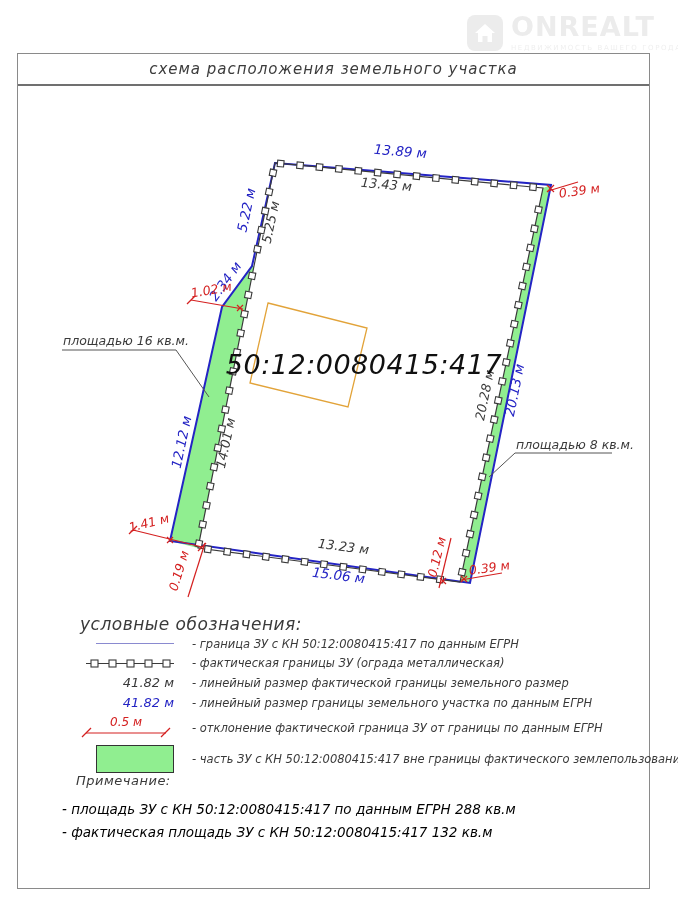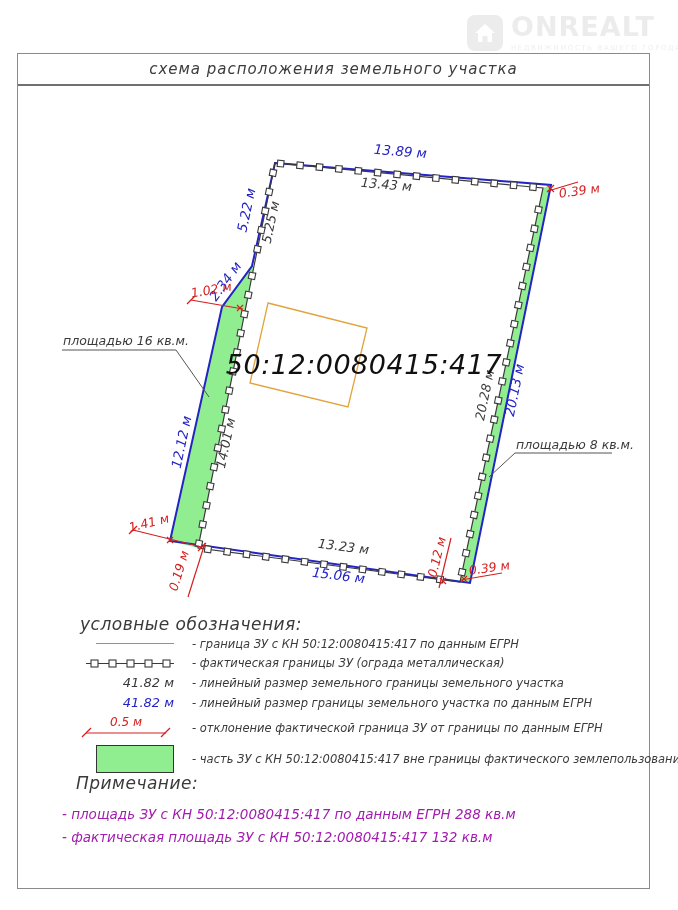--- a/index.html
+++ b/index.html
@@ -38,22 +38,22 @@
   .lsym{width:100px;flex:none;display:flex;justify-content:flex-end;align-items:center;}
   .ltxt{margin-left:18px;font-style:italic;font-size:11.5px;color:#3a3a3a;white-space:nowrap;}
   .sym-egrn{width:78px;border-top:1.7px solid #8a8ad0;height:0;margin-bottom:2px;}
   .sym-meas-k{font-style:italic;font-size:13px;color:#3a3a3a;}
   .sym-meas-b{font-style:italic;font-size:13px;color:#2424c4;}
   .sym-dev text{font-family:"DejaVu Sans",sans-serif;font-style:italic;font-size:12px;
                 fill:#d42020;text-anchor:middle;}
   .sym-green{width:76px;height:26px;background:#90ee90;border:1.2px solid #333;}
   
   .notes{position:absolute;left:44px;top:719px;z-index:3;}
-  .notes-heading{font-style:italic;font-size:17px;color:#3a3a3a;letter-spacing:.5px;margin:0 0 10px 14px;}
-  .note-line{font-style:italic;font-size:13.5px;color:#a21caf;line-height:1.7;white-space:nowrap;}
+  .notes-heading{font-style:italic;font-size:13px;color:#3a3a3a;letter-spacing:.5px;margin:0 0 10px 14px;}
+  .note-line{font-style:italic;font-size:13.5px;color:#000000;line-height:1.7;white-space:nowrap;}
 </style>
 </head>
 <body>
 
 <div class="page">
 
   <div class="watermark">
     <svg class="wm-icon" width="38" height="42" viewBox="0 0 38 42">
       <rect x="1" y="3" width="36" height="36" rx="8" fill="#ececec"></rect>
       <path d="M19 12 L29 21 H26 V30 H12 V21 H9 Z" fill="#ffffff"></path>
@@ -93,21 +93,21 @@
             </g>
           </svg>
         </div>
         <div class="ltxt">- фактическая границы ЗУ (ограда металлическая)</div>
       </div>
 
       <div class="lrow">
         <div class="lsym">
             <span class="sym-meas-k">41.82 м</span>
           </div>
-        <div class="ltxt">- линейный размер земельного границы земельного участка</div>
+        <div class="ltxt">- линейный размер фактической границы земельного размер</div>
       </div>
 
       <div class="lrow">
         <div class="lsym">
             <span class="sym-meas-b">41.82 м</span>
           </div>
         <div class="ltxt">- линейный размер границы земельного участка по данным ЕГРН</div>
       </div>
 
       <div class="lrow">

